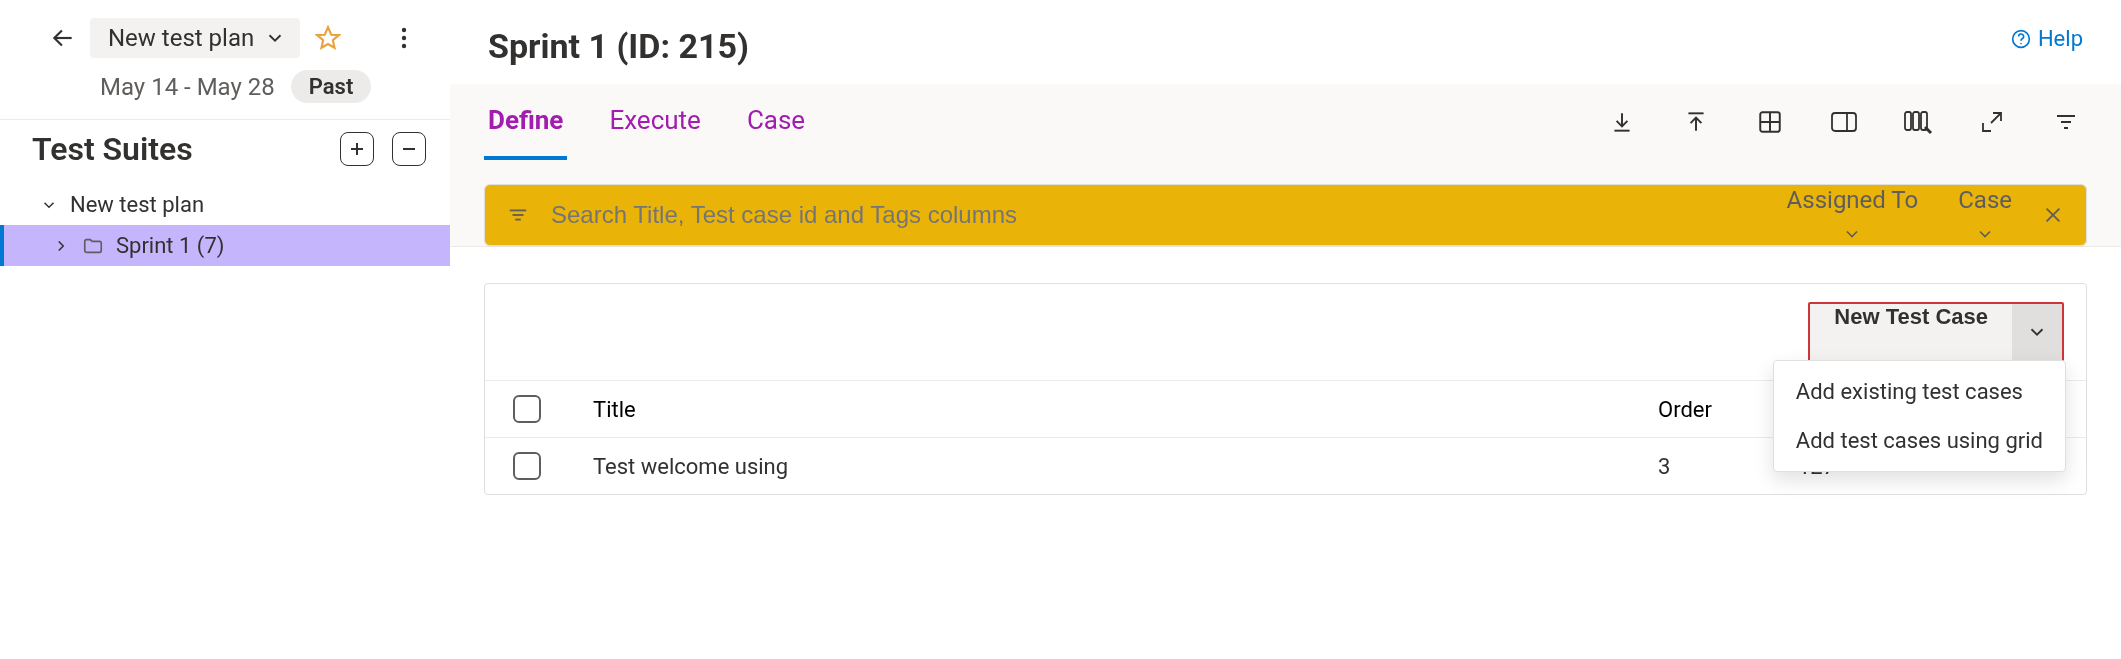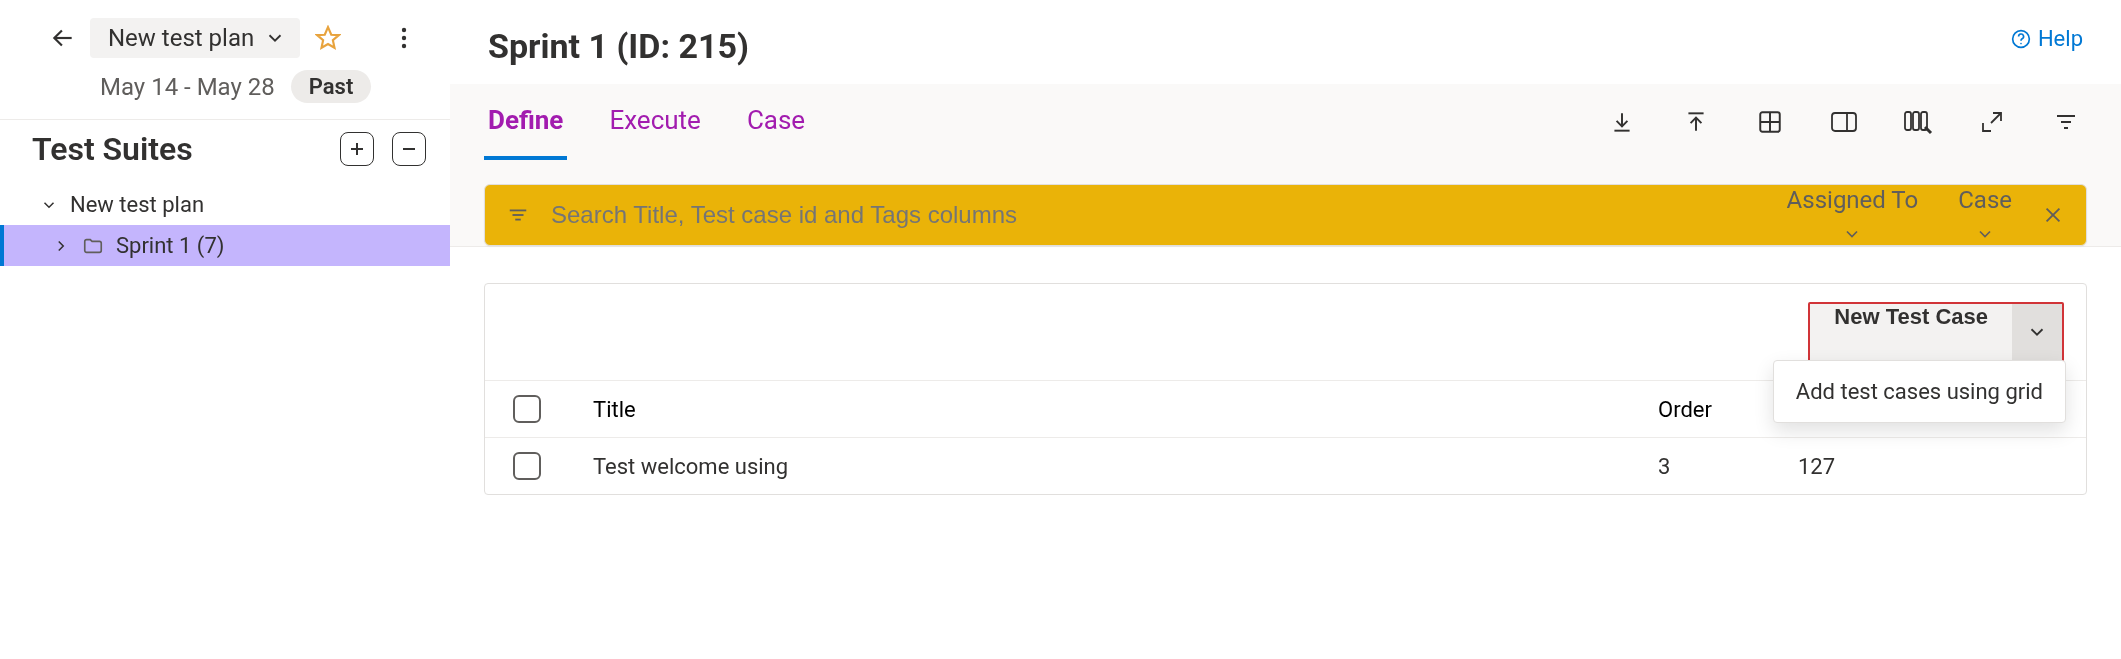--- a/index.html
+++ b/index.html
@@ -358,20 +358,21 @@
           </button>
           <button class="new-case-dd">
             <svg width="22" height="22" viewBox="0 0 24 24" fill="none" stroke="#323130" stroke-width="2">
                 <polyline points="6 9 12 15 18 9"></polyline>
               </svg>
           </button>
         </div>
       </div>
 
       <div class="dd-menu">
+        <div class="dd-item">Add existing test cases</div>
         <div class="dd-item">Add test cases using grid</div>
       </div>
 
       <div class="table-head">
         <div>
             <div class="chk"></div>
           </div>
         <div>Title</div>
         <div>Order</div>
         <div>Test</div>

